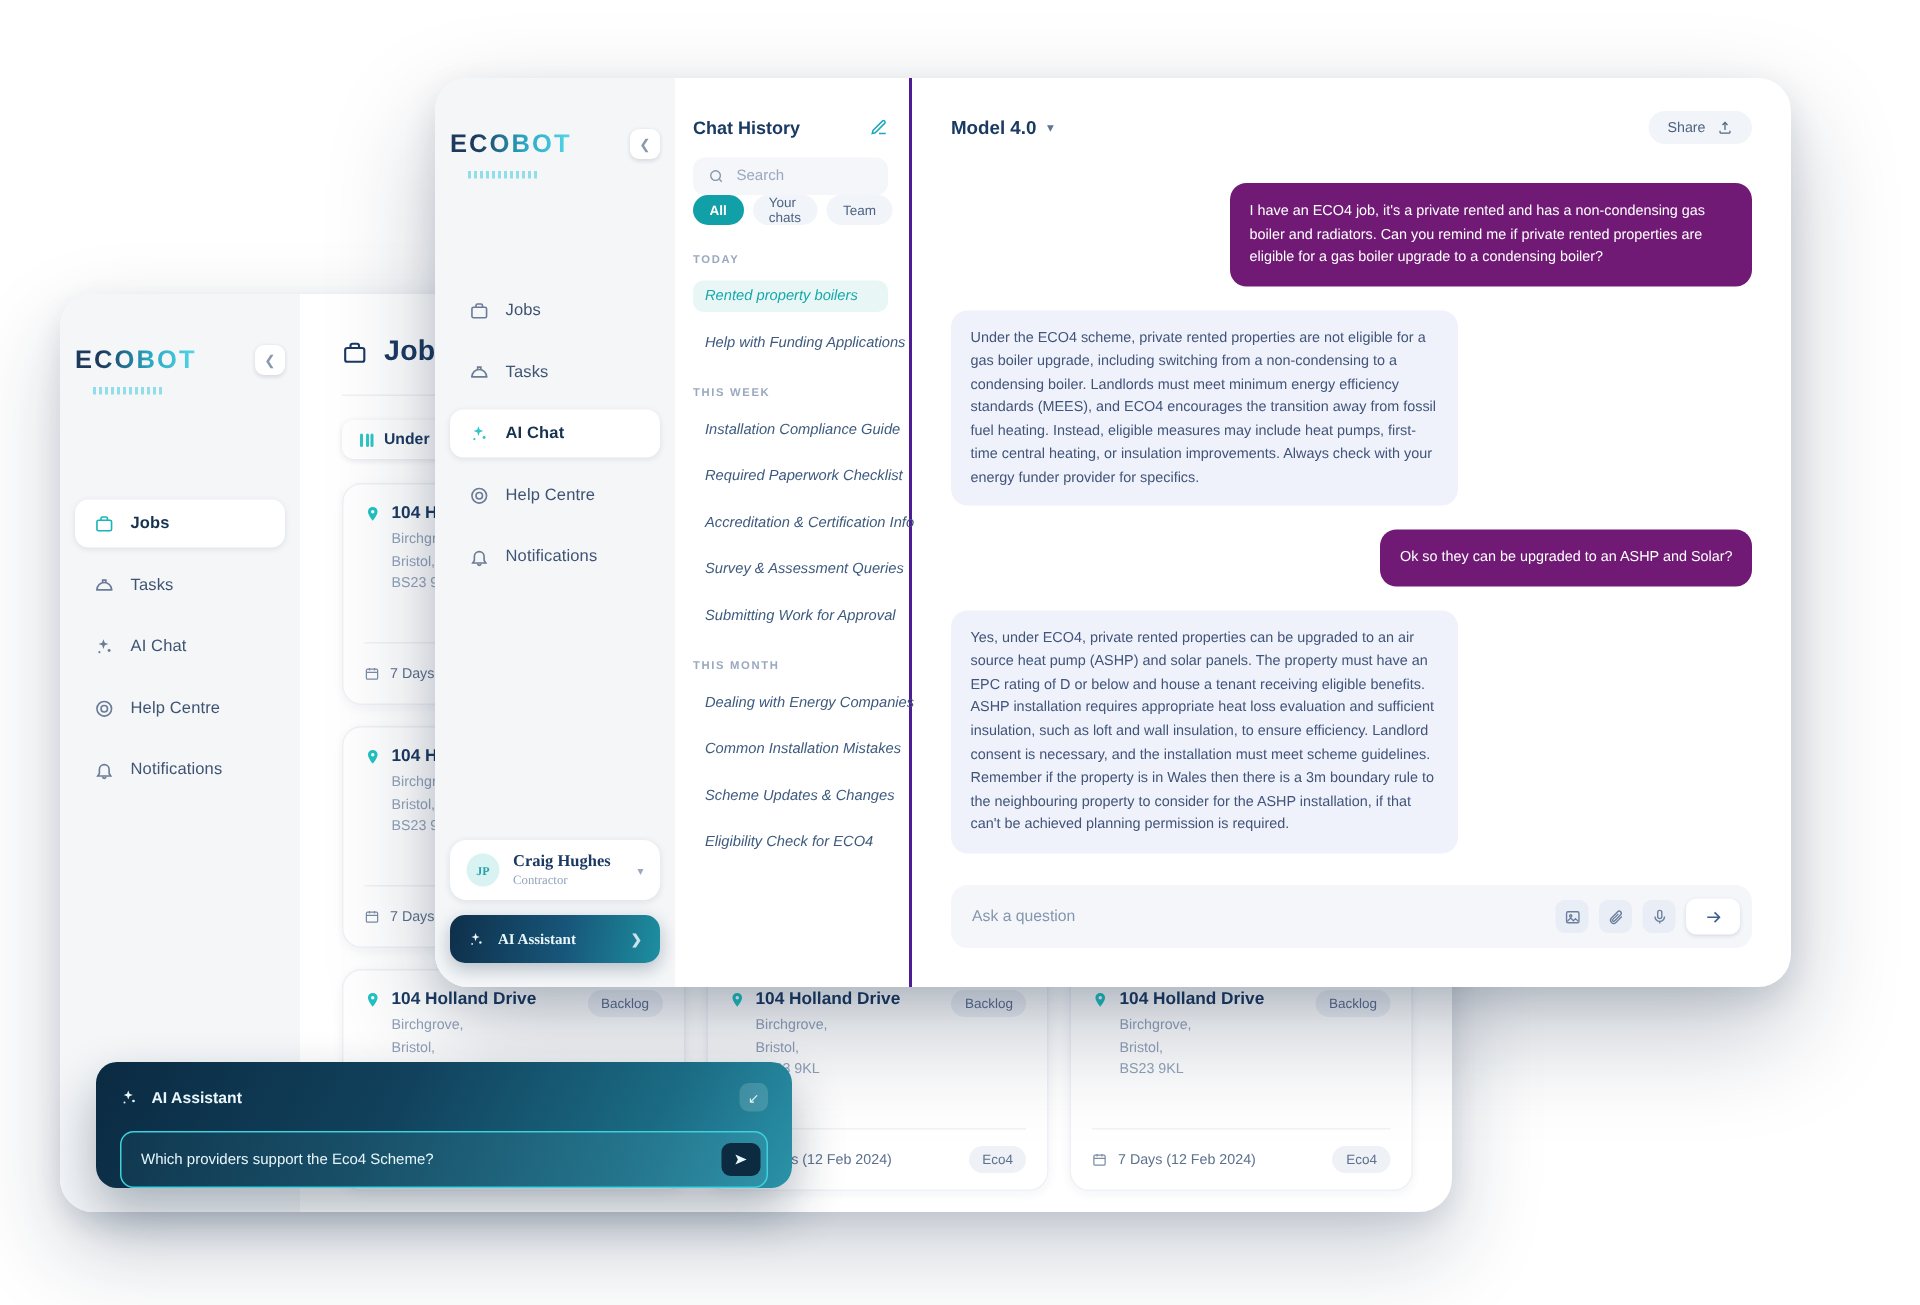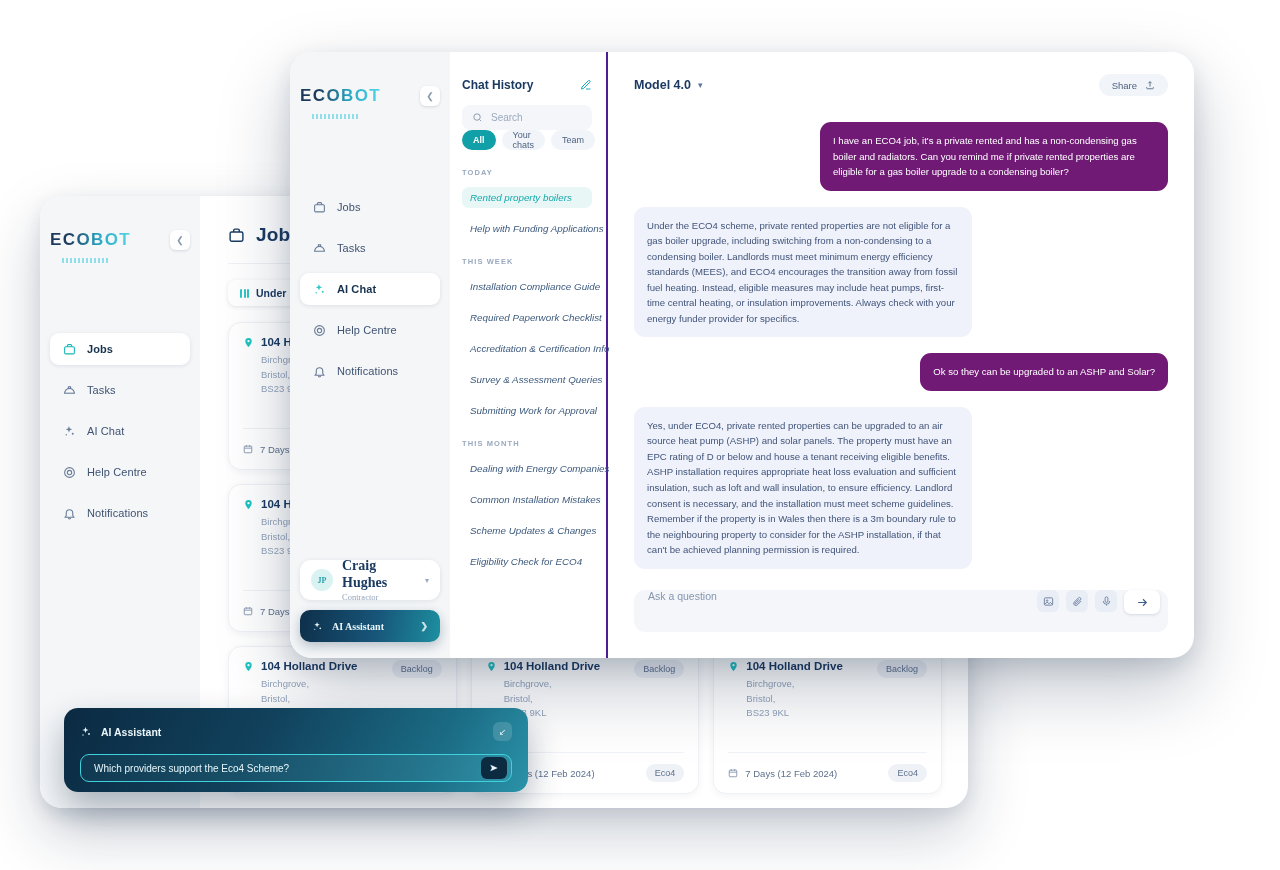--- a/index.html
+++ b/index.html
@@ -107,21 +107,21 @@
     box-shadow: 0 16px 34px rgba(10,30,55,.32);
     padding: 14px 16px; overflow:hidden;
   }
   .aiw-head { display:flex; align-items:center; justify-content:space-between; }
   .aiw-title { display:flex; align-items:center; gap:9px; color:#eaf6fa; font-size:10.5px; font-weight:600; }
   .aiw-min {
     width:19px; height:19px; border-radius:6px; background:rgba(255,255,255,.15);
     display:flex;align-items:center;justify-content:center; color:#dff2f7; font-size:9px; cursor:pointer;
   }
   .aiw-input {
-    margin-top:13px; height:28px; border-radius:9px;
+    margin-top:13px; height:38px; border-radius:9px;
     border:1px solid #3fd2dd;
     background: linear-gradient(100deg, rgba(18,60,84,.75), rgba(52,150,172,.55));
     display:flex; align-items:center; padding:0 4px 0 13px; justify-content:space-between;
   }
   .aiw-input span { font-size:10px; color:#e6f6fa; }
   .aiw-send {
     width:26px;height:22px;border-radius:6px;background:#0c2b41;
     display:flex;align-items:center;justify-content:center;color:#e9f7fb;font-size:8px; cursor:pointer;
   }
 
@@ -141,21 +141,21 @@
   .chat-nav-bottom { margin-top:auto; padding: 6px 10px 16px 10px; font-family: Liberation Serif, serif; }
   .profile {
     background:#fff; border-radius:11px; box-shadow:0 1px 5px rgba(20,40,70,.10);
     height:40px; display:flex; align-items:center; gap:9px; padding:0 11px; cursor:pointer;
   }
   .avatar {
     width:22px;height:22px;border-radius:50%;
     background:#d9f3f3; color:#2aa0a8; font-size:8px; font-weight:700;
     display:flex;align-items:center;justify-content:center; flex:0 0 auto;
   }
-  .profile-name { font-size:14px; font-weight:700; color:#1b3a62; line-height:1.25; }
+  .profile-name { font-size:11px; font-weight:700; color:#1b3a62; line-height:1.25; }
   .profile-role { font-size:8.5px; color:#93a3bb; line-height:1.3; }
   .profile-chev { margin-left:auto; color:#9aa9bf; font-size:8px; }
   .ai-btn {
     margin-top:10px; height:32px; border-radius:10px;
     background: linear-gradient(100deg,#0e2f4a 0%, #17567a 55%, #1d8fa0 100%);
     display:flex; align-items:center; gap:9px; padding:0 12px; cursor:pointer;
     color:#e8f6fa; font-size:10px; font-weight:600;
     box-shadow: 0 4px 12px rgba(12,40,66,.28);
   }
   .ai-btn .chev { margin-left:auto; font-size:9px; opacity:.85; }
@@ -203,21 +203,21 @@
   .bubble-user {
     max-width:348px; background:#701a75; color:#ffffff;
     border-radius:11px; padding:11px 13px; font-size:9.6px; line-height:1.62;
   }
   .bubble-bot {
     max-width:338px; background:#eff2fa; color:#41547a;
     border-radius:11px; padding:11px 13px; font-size:9.6px; line-height:1.62;
   }
   .composer {
     margin: 0 0 26px 0; height:42px; background:#f4f6fa; border-radius:11px;
-    display:flex; align-items:flex-start; padding: 0 8px 0 14px; gap:7px;
+    display:flex; align-items:center; padding: 0 8px 0 14px; gap:7px;
   }
   .composer .ph { flex:1; font-size:10.5px; color:#8596ae; }
   .comp-ico {
     width:22px;height:22px;border-radius:6px;background:#e9edf5;
     display:flex;align-items:center;justify-content:center;color:#6b7f9e; cursor:pointer;
   }
   .comp-send {
     width:36px;height:24px;border-radius:7px;background:#ffffff;
     box-shadow:0 1px 3px rgba(20,40,70,.14);
     display:flex;align-items:center;justify-content:center;color:#3a5d8c; cursor:pointer;

